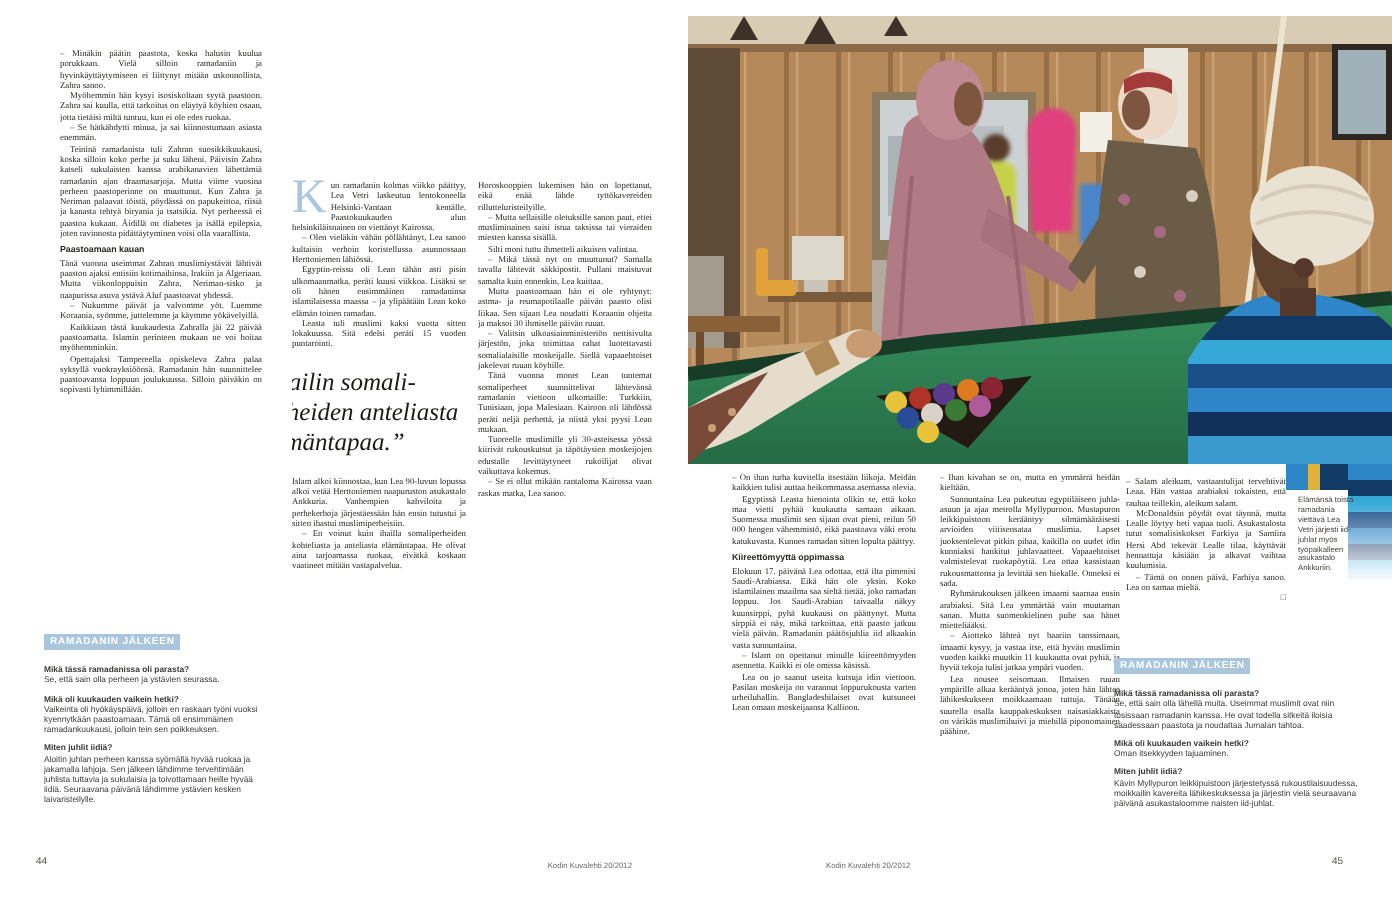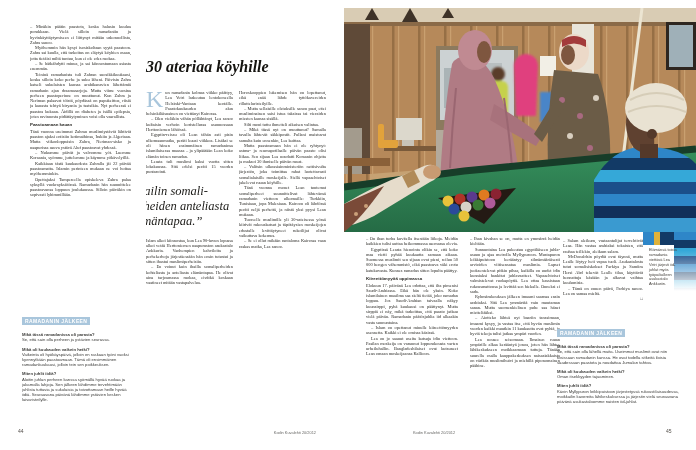--- a/index.html
+++ b/index.html
@@ -80,21 +80,20 @@
   <aside class="sidebar sidebar-left">
     <span class="label">RAMADANIN JÄLKEEN</span>
     <p class="q">Mikä tässä ramadanissa oli parasta?</p>
     <p class="a">Se, että sain olla perheen ja ystävien seurassa.</p>
     <p class="q">Mikä oli kuukauden vaikein hetki?</p>
     <p class="a">Vaikeinta oli hyökäyspäivä, jolloin en raskaan työni vuoksi kyennytkään paastoamaan. Tämä oli ensimmäinen ramadankuukausi, jolloin tein sen poikkeuksen.</p>
     <p class="q">Miten juhlit iidiä?</p>
     <p class="a">Aloitin juhlan perheen kanssa syömällä hyvää ruokaa ja jakamalla lahjoja. Sen jälkeen lähdimme tervehtimään juhlista tuttavia ja sukulaisia ja toivottamaan heille hyvää iidiä. Seuraavana päivänä lähdimme ystävien kesken laivaristeilylle.</p>
   </aside>
 
-  <h1 class="title">30 ateriaa köyhille</h1>
 
   <div class="col col2">
     <p class="first"><span class="dropcap">K</span><span>un ramadanin kolmas viikko päättyy, Lea Vetri laskeutuu lentokoneella Helsinki-Vantaan kentälle. Paastokuukauden alun helsinkiläisnainen on viettänyt Kairossa.</span></p>
     <p>– Olen vieläkin vähän pöllähtänyt, Lea sanoo kultaisin verhoin koristellussa asunnossaan Herttoniemen lähiössä.</p>
     <p>Egyptin-reissu oli Lean tähän asti pisin ulkomaanmatka, peräti kuusi viikkoa. Lisäksi se oli hänen ensimmäinen ramadaninsa islamilaisessa maassa – ja ylipäätään Lean koko elämän toinen ramadan.</p>
     <p>Leasta tuli muslimi kaksi vuotta sitten lokakuussa. Sitä edelsi peräti 15 vuoden puntarointi.</p>
     <blockquote class="pullquote">”Ihailin somali-
 perheiden anteliasta
 elämäntapaa.”</blockquote>
     <p class="first">Islam alkoi kiinnostaa, kun Lea 90-luvun lopussa alkoi vetää Herttoniemen naapuruston asukastalo Ankkuria. Vanhempien kahviloita ja perhekerhoja järjestäessään hän ensin tutustui ja sitten ihastui muslimiperheisiin.</p>

